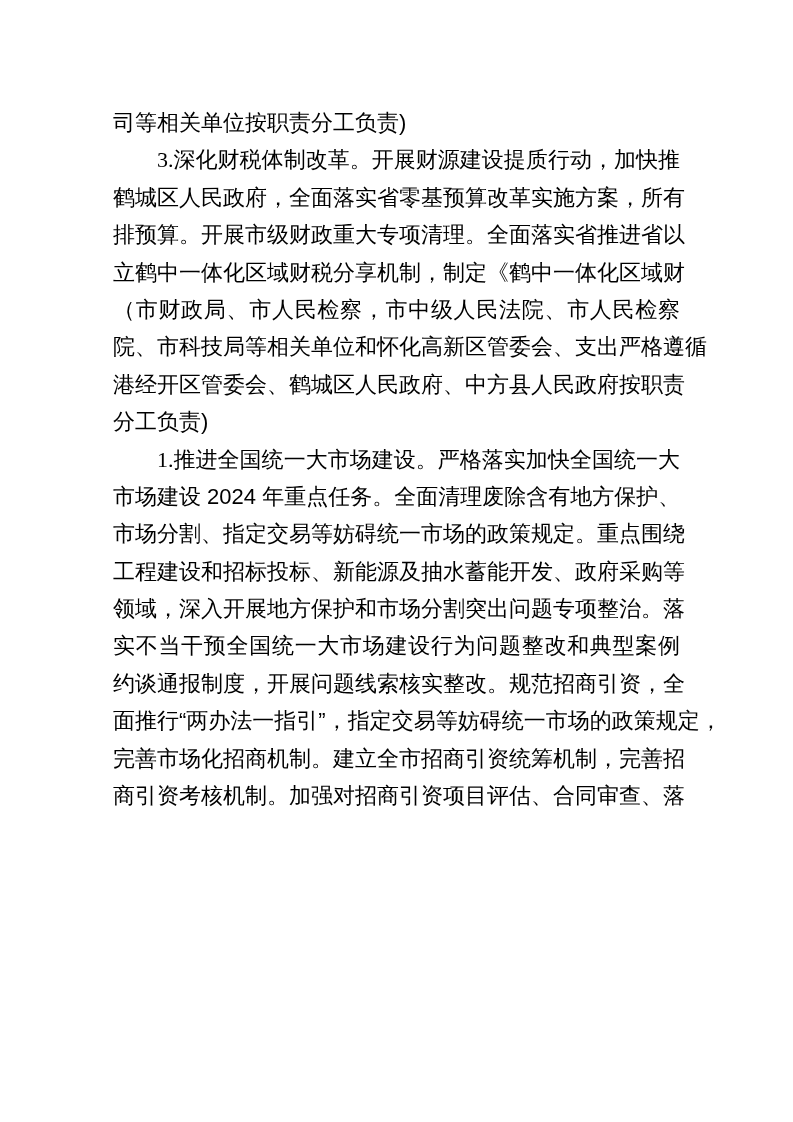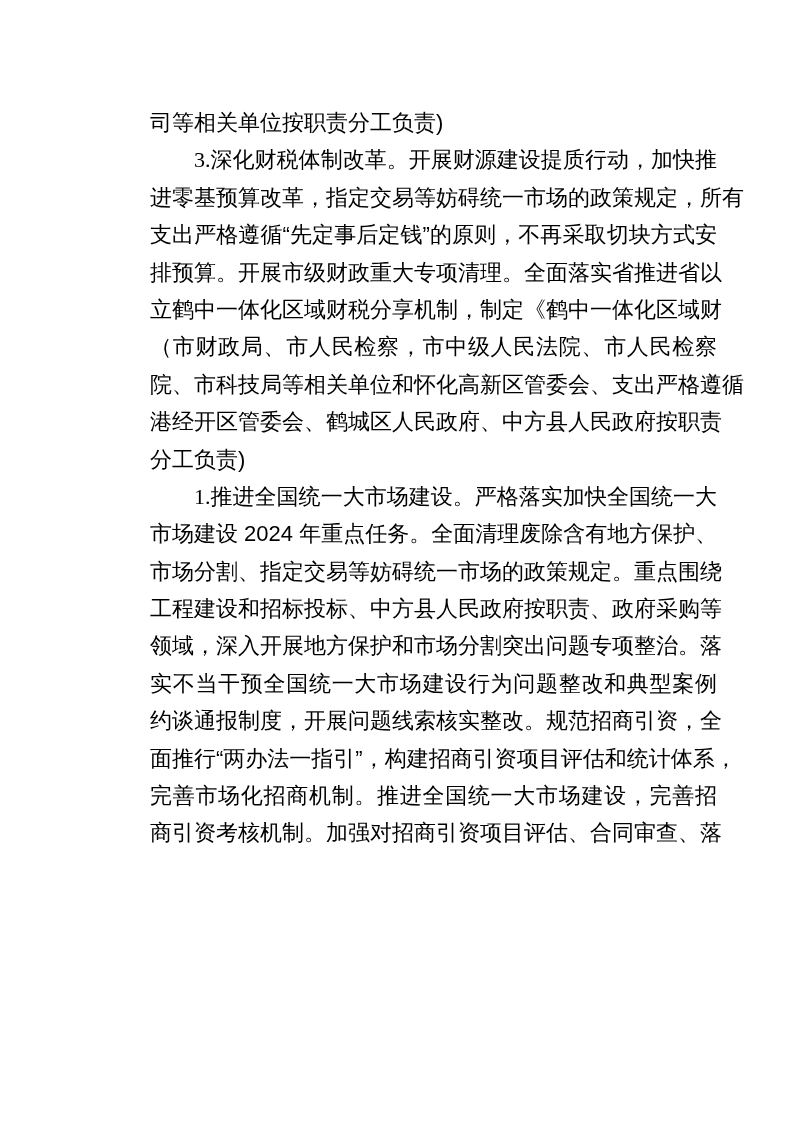--- a/index.html
+++ b/index.html
@@ -13,21 +13,20 @@
     height: 1122px;
     background: #ffffff;
     overflow: hidden;
     font-family: "Liberation Sans", sans-serif;
   }
   .textblock {
     position: absolute;
     left: 113px;
     top: 104px;
     width: 567px;
-    margin-left: 37px;
   }
   .line {
     height: 37.4px;
     line-height: 37.4px;
     font-size: 22px;
     color: #000000;
     text-align: justify;
     text-align-last: justify;
     white-space: nowrap;
     letter-spacing: 0;
@@ -41,32 +40,31 @@
     font-family: Liberation Serif, serif;
   }
 </style>
 </head>
 <body>
 
 <div class="page">
   <div class="textblock">
     <div class="line short">司等相关单位按职责分工负责)</div>
     <div class="line indent">3.深化财税体制改革。开展财源建设提质行动，加快推</div>
-    <div class="line">进零基预算改革，指定交易等妨碍统一市场的政策规定，所有</div>
-    <div class="line">支出严格遵循“先定事后定钱”的原则，不再采取切块方式安</div>
+    <div class="line">鹤城区人民政府，全面落实省零基预算改革实施方案，所有</div>
     <div class="line">排预算。开展市级财政重大专项清理。全面落实省推进省以</div>
     <div class="line">立鹤中一体化区域财税分享机制，制定《鹤中一体化区域财</div>
     <div class="line">（市财政局、市人民检察，市中级人民法院、市人民检察</div>
     <div class="line">院、市科技局等相关单位和怀化高新区管委会、支出严格遵循</div>
     <div class="line">港经开区管委会、鹤城区人民政府、中方县人民政府按职责</div>
     <div class="line short">分工负责)</div>
     <div class="line indent">1.推进全国统一大市场建设。严格落实加快全国统一大</div>
     <div class="line">市场建设 2024 年重点任务。全面清理废除含有地方保护、</div>
     <div class="line">市场分割、指定交易等妨碍统一市场的政策规定。重点围绕</div>
-    <div class="line">工程建设和招标投标、中方县人民政府按职责、政府采购等</div>
+    <div class="line">工程建设和招标投标、新能源及抽水蓄能开发、政府采购等</div>
     <div class="line">领域，深入开展地方保护和市场分割突出问题专项整治。落</div>
     <div class="line">实不当干预全国统一大市场建设行为问题整改和典型案例</div>
     <div class="line">约谈通报制度，开展问题线索核实整改。规范招商引资，全</div>
-    <div class="line">面推行“两办法一指引”，构建招商引资项目评估和统计体系，</div>
-    <div class="line">完善市场化招商机制。推进全国统一大市场建设，完善招</div>
+    <div class="line">面推行“两办法一指引”，指定交易等妨碍统一市场的政策规定，</div>
+    <div class="line">完善市场化招商机制。建立全市招商引资统筹机制，完善招</div>
     <div class="line">商引资考核机制。加强对招商引资项目评估、合同审查、落</div>
   </div>
 </div>
 
 </body></html>

